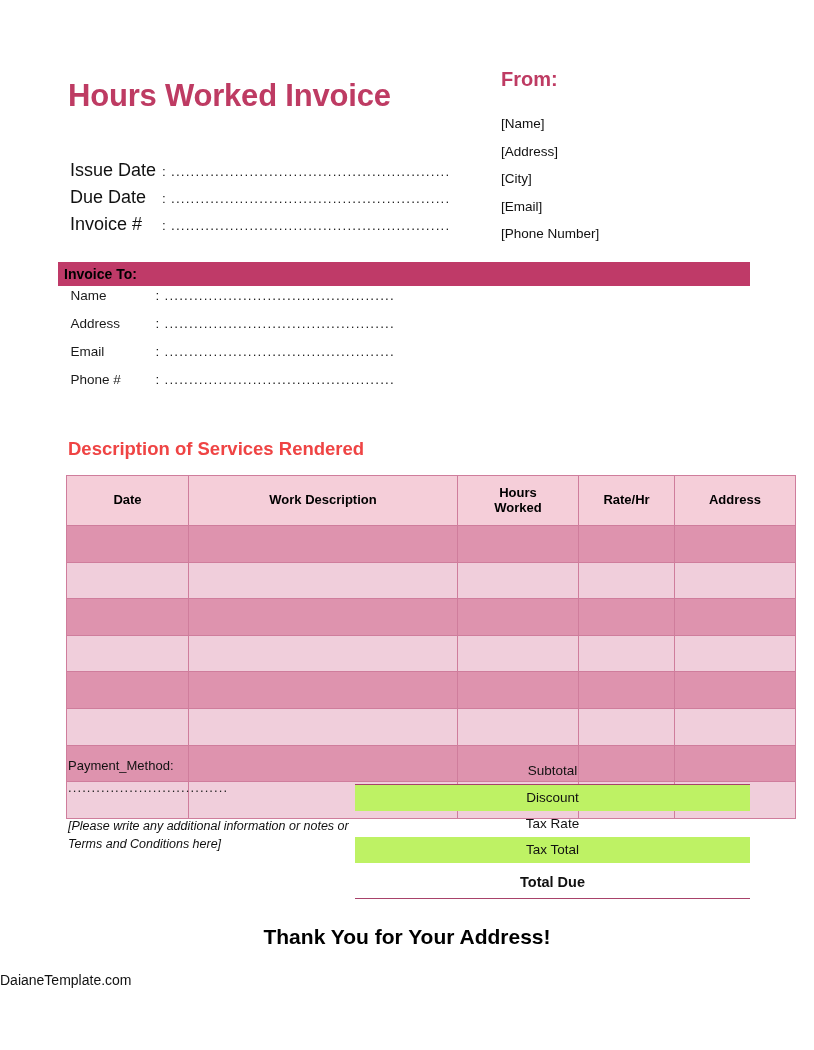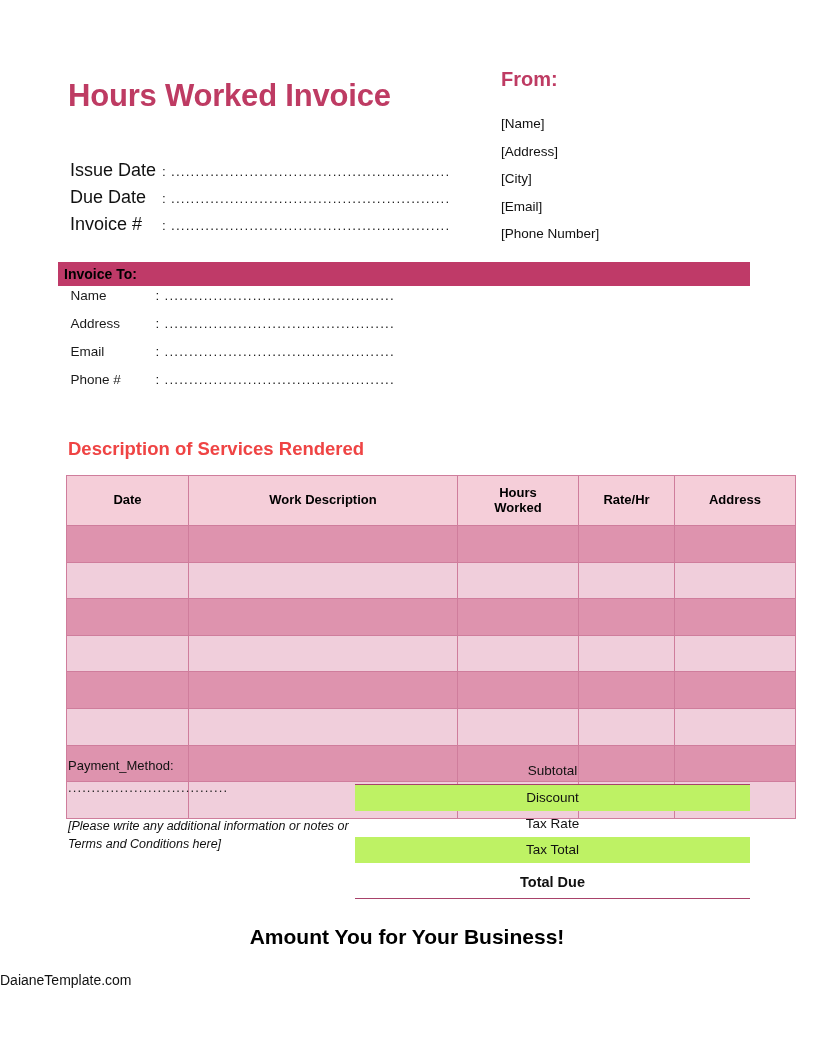--- a/index.html
+++ b/index.html
@@ -401,16 +401,16 @@
     <div class="totals-row">Subtotal</div>
     <div class="totals-rule"></div>
     <div class="totals-row shaded">Discount</div>
     <div class="totals-row">Tax Rate</div>
     <div class="totals-row shaded">Tax Total</div>
     <div class="totals-spacer"></div>
     <div class="totals-row total-due">Total Due</div>
     <div class="totals-rule"></div>
   </div>
 
-  <div class="thanks">Amount You for Your Business!</div>
+  <div class="thanks">Thank You for Your Address!</div>
   <div class="site">DaianeTemplate.com</div>
 
 </div>
 
 </body></html>

